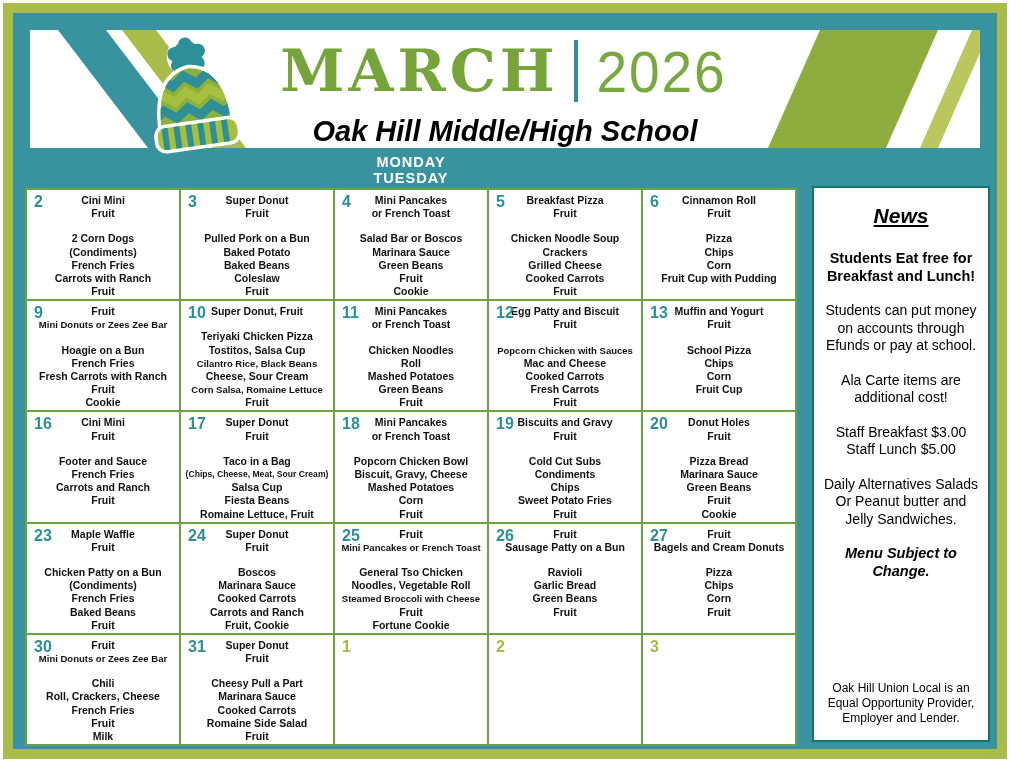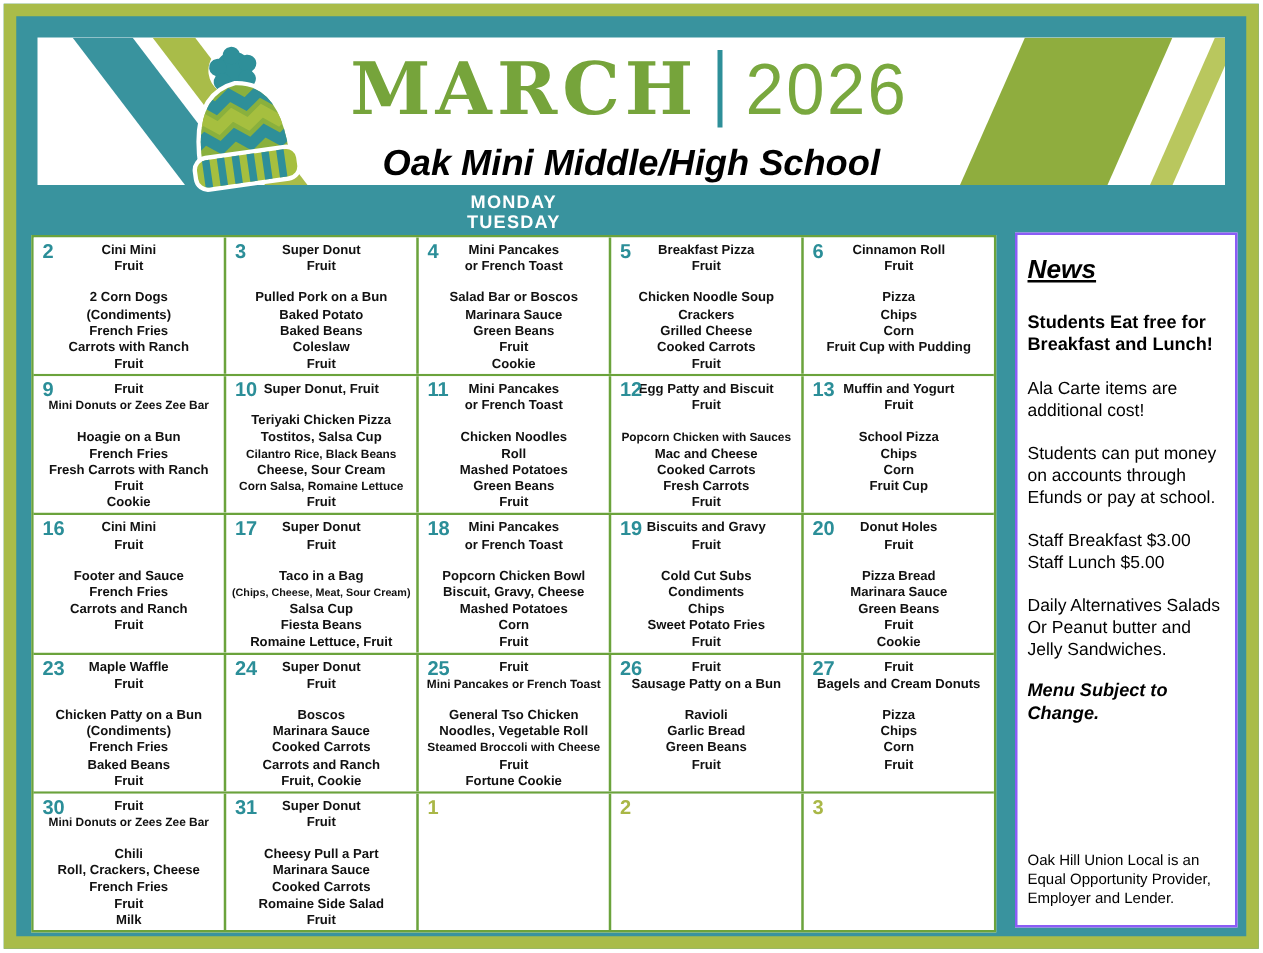--- a/index.html
+++ b/index.html
@@ -35,22 +35,22 @@
   .daynum { position:absolute; left:7px; top:3px; font-size:16px; font-weight:bold; color:#2b8e98; }
   .cell.muted .daynum { color:#a9b746; }
   .menu { padding:4px 2px 0; text-align:center; }
   .menu .line { font-size:10.5px; font-weight:bold; color:#111; line-height:13.2px; white-space:nowrap; }
   .menu .line.sm { font-size:9.5px; }
   .menu .line.xs { font-size:8.6px; }
   .menu .gap { height:12px; }
 
   
   .sidebar { position:absolute; left:812px; top:186px; width:178px; height:556px;
-             background:#ffffff; border:2px solid #8b5cf6; padding:16px 8px 14px;
-             display:flex; flex-direction:column; }
+             background:#ffffff; border:2px solid #0f766e; padding:16px 8px 14px;
+             display:flex; flex-direction:column; text-align:center; }
   .news-heading { font-size:21px; font-weight:bold; font-style:italic; text-decoration:underline;
                   margin-bottom:22px; color:#000; }
   .sb-p { font-size:14px; line-height:17.5px; color:#000; margin-bottom:17px; white-space:pre-line; }
   .sb-p.bold { font-weight:bold; font-size:14.5px; }
   .sb-p.bold-italic { font-weight:bold; font-style:italic; font-size:14.5px; margin-bottom:30px; }
   .sb-p.gap-before { margin-top:12px; }
   .sb-p.small { font-size:12px; line-height:15px; margin-top:auto; margin-bottom:0; }
 </style>
 </head>
 <body>
@@ -97,21 +97,21 @@
           </g>
         </g>
       </svg>
     </div>
     <div class="titles">
       <div class="title-row">
         <span class="month">MARCH</span>
         <span class="divider"></span>
         <span class="year">2026</span>
       </div>
-      <div class="school">Oak Mini Middle/High School</div>
+      <div class="school">Oak Hill Middle/High School</div>
     </div>
   </div>
 
   <div class="dayheaders">
       <div>MONDAY</div>
       <div>TUESDAY</div>
       <div>WEDNESDAY</div>
       <div>THURSDAY</div>
       <div>FRIDAY</div>
     </div>
@@ -418,21 +418,21 @@
         <div class="cell muted">
           <div class="daynum">3</div>
           <div class="menu"></div>
         </div>
       </div>
     </div>
 
   <div class="sidebar">
     <div class="news-heading">News</div>
   <div class="sb-p bold">Students Eat free for Breakfast and Lunch!</div>
+      <div class="sb-p normal">Students can put money on accounts through Efunds or pay at school.</div>
       <div class="sb-p normal">Ala Carte items are additional cost!</div>
-      <div class="sb-p normal">Students can put money on accounts through Efunds or pay at school.</div>
       <div class="sb-p normal">Staff Breakfast $3.00
 Staff Lunch $5.00</div>
       <div class="sb-p normal">Daily Alternatives Salads Or Peanut butter and Jelly Sandwiches.</div>
       <div class="sb-p bold-italic">Menu Subject to Change.</div>
       <div class="sb-p small">Oak Hill Union Local is an Equal Opportunity Provider, Employer and Lender.</div>
     </div>
 </div>
 
 </body></html>

